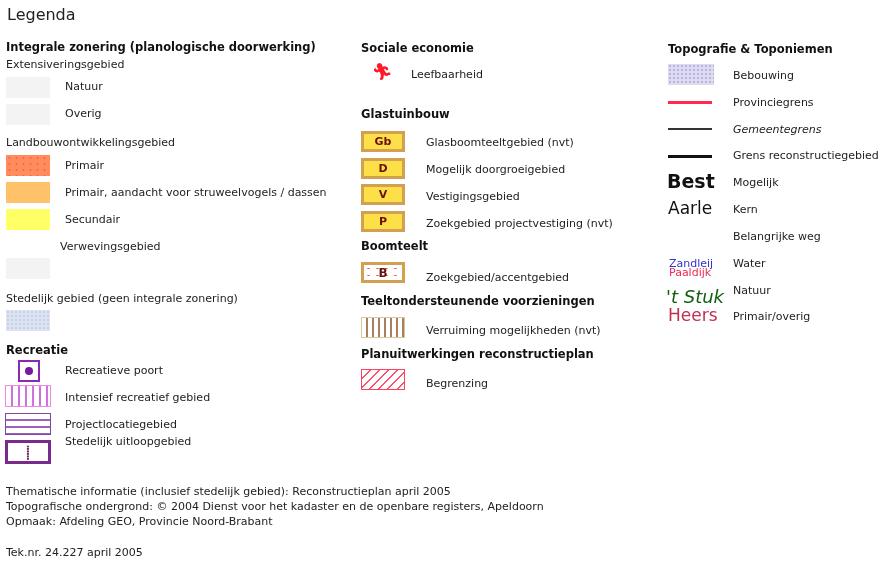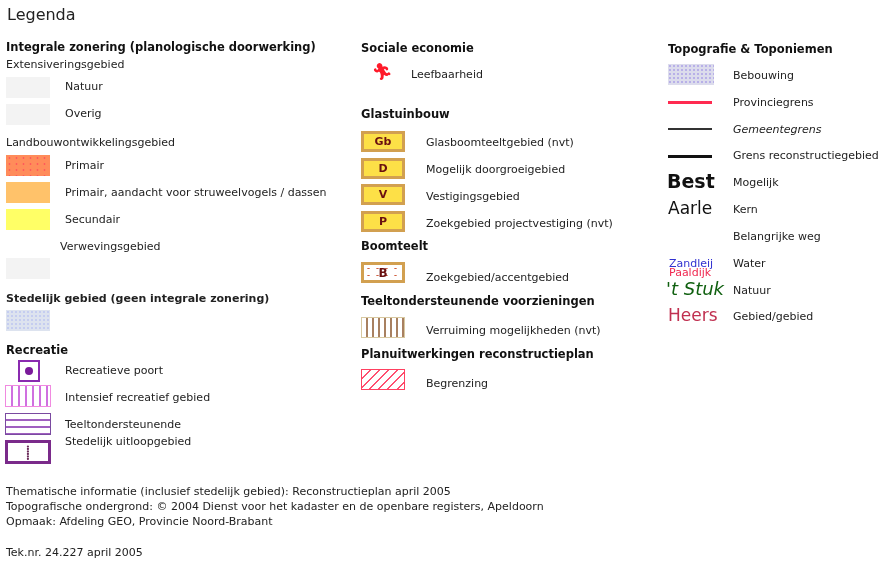--- a/index.html
+++ b/index.html
@@ -32,21 +32,21 @@
   .boom { background:#fff; background-image:radial-gradient(#d06040 0.9px, transparent 1.2px); background-size:9px 7px; }
   .teelt { border:1px solid #d8c8a0; background:repeating-linear-gradient(90deg, #fff 0 4px, #a88060 4px 6px); }
   .begr { border:1.5px solid #ff4060; background:repeating-linear-gradient(135deg, #fff 0 5px, #ff5070 5px 6.5px); }
 
   .topo-bebouwing { background:#dcdcec; background-image:radial-gradient(#b8b0e8 1px, transparent 1.3px); background-size:4px 4px; }
   .line { width:44px; }
   .name-best { font-weight:bold; font-size:19px; color:#111; }
   .name-aarle { font-size:17px; color:#111; }
   .name-paal { font-size:11px; color:#f02850;margin-top:36px; }
   .name-zand { font-size:11px; color:#3030d0; }
-  .name-stuk { font-size:18px; color:#106010; font-style:italic; }
+  .name-stuk { font-size:18px; color:#106010; font-style:italic;margin-top:8px; }
   .name-heers { font-size:17px; color:#c03050; }
 </style>
 </head>
 <body>
 
 <div class="abs title">Legenda</div>
 
 <div class="abs h" style="left:6px;top:40px;">Integrale zonering (planologische doorwerking)</div>
 <div class="abs sub" style="left:6px;top:58px;">Extensiveringsgebied</div>
 
@@ -59,32 +59,32 @@
 <div class="abs sw sw-primair" style="left:6px;top:155px;"></div>
 <div class="abs lbl" style="left:65px;top:159px;">Primair</div>
 <div class="abs sw sw-primair2" style="left:6px;top:182px;"></div>
 <div class="abs lbl" style="left:65px;top:186px;">Primair, aandacht voor struweelvogels / dassen</div>
 <div class="abs sw sw-secundair" style="left:6px;top:209px;"></div>
 <div class="abs lbl" style="left:65px;top:213px;">Secundair</div>
 
 <div class="abs sub" style="left:20px;top:240px;margin-left:40px;">Verwevingsgebied</div>
 <div class="abs sw sw-verweving" style="left:6px;top:258px;"></div>
 
-<div class="abs sub" style="left:6px;top:292px;font-weight:bold;">Stedelijk gebied (geen integrale zonering)</div>
+<div class="abs sub" style="left:6px;top:292px;">Stedelijk gebied (geen integrale zonering)</div>
 <div class="abs sw sw-stedelijk" style="left:6px;top:310px;"></div>
 
 <div class="abs h" style="left:6px;top:343px;">Recreatie</div>
 <div class="abs rec-poort" style="left:18px;top:360px;">
     <span></span>
   </div>
 <div class="abs lbl" style="left:65px;top:364px;">Recreatieve poort</div>
 <div class="abs sw rec-intensief" style="left:5px;top:385px;width:46px;height:22px;"></div>
 <div class="abs lbl" style="left:65px;top:391px;">Intensief recreatief gebied</div>
 <div class="abs sw rec-project" style="left:5px;top:413px;width:46px;height:22px;"></div>
-<div class="abs lbl" style="left:65px;top:418px;">Teeltondersteunende</div>
+<div class="abs lbl" style="left:65px;top:418px;">Projectlocatiegebied</div>
 <div class="abs sw rec-uitloop" style="left:5px;top:440px;width:46px;height:24px;">
     <span style="font-size:13px;font-weight:bold;">⸽</span>
   </div>
 <div class="abs lbl" style="left:65px;top:435px;">Stedelijk uitloopgebied</div>
 
 <div class="abs h" style="left:361px;top:41px;">Sociale economie</div>
 <div class="abs" style="left:372px;top:62px;font-size:16px;color:#ff1a2a;font-weight:bold;">🏃︎</div>
 <div class="abs lbl" style="left:411px;top:68px;">Leefbaarheid</div>
 
 <div class="abs h" style="left:361px;top:107px;">Glastuinbouw</div>
@@ -123,20 +123,20 @@
 <div class="abs lbl" style="left:733px;top:176px;">Mogelijk</div>
 <div class="abs name-aarle" style="left:668px;top:198px;">Aarle</div>
 <div class="abs lbl" style="left:733px;top:203px;">Kern</div>
 <div class="abs name-paal" style="left:669px;top:230px;">Paaldijk</div>
 <div class="abs lbl" style="left:733px;top:230px;">Belangrijke weg</div>
 <div class="abs name-zand" style="left:669px;top:257px;">Zandleij</div>
 <div class="abs lbl" style="left:733px;top:257px;">Water</div>
 <div class="abs name-stuk" style="left:666px;top:278px;">'t Stuk</div>
 <div class="abs lbl" style="left:733px;top:284px;">Natuur</div>
 <div class="abs name-heers" style="left:668px;top:305px;">Heers</div>
-<div class="abs lbl" style="left:733px;top:310px;">Gebied/gebied</div>
+<div class="abs lbl" style="left:733px;top:310px;">Primair/overig</div>
 
 <div class="abs footer" style="left:6px;top:484px;">
   <div>Thematische informatie (inclusief stedelijk gebied): Reconstructieplan april 2005</div>
   <div>Topografische ondergrond: © 2004 Dienst voor het kadaster en de openbare registers, Apeldoorn</div>
   <div>Opmaak: Afdeling GEO, Provincie Noord-Brabant</div>
 </div>
 <div class="abs footer" style="left:6px;top:545px;">Tek.nr. 24.227 april 2005</div>
 
 </body></html>

